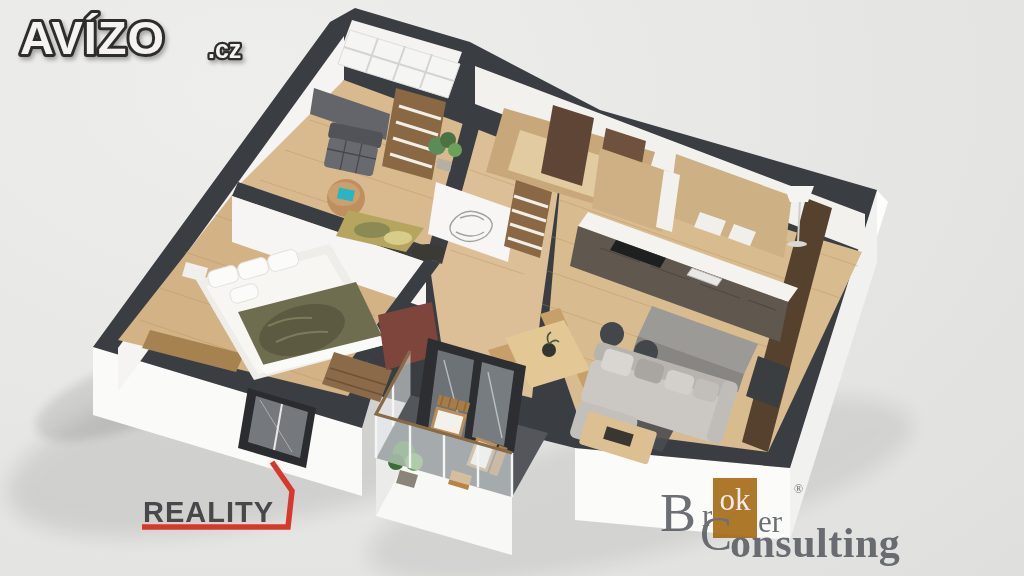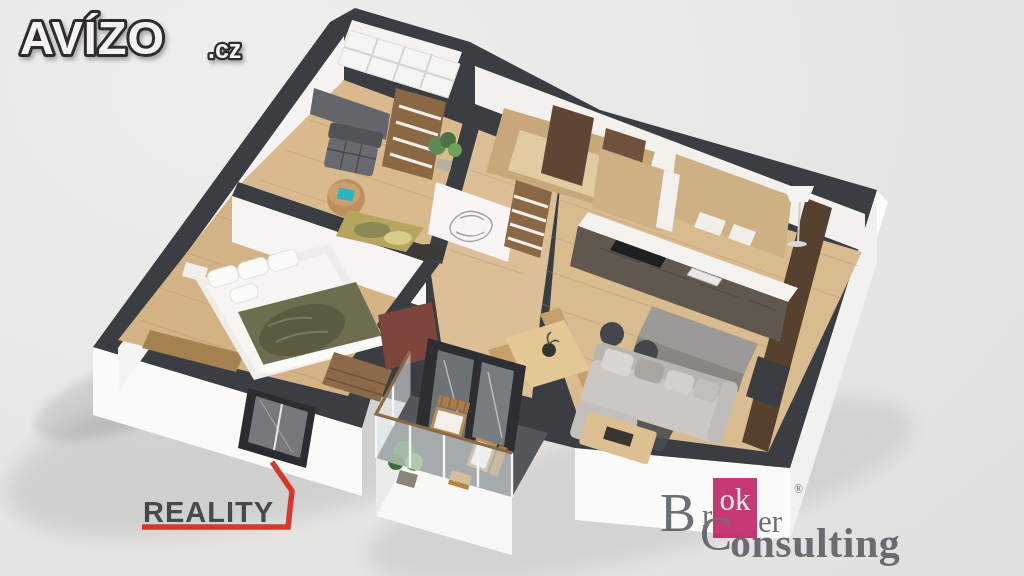--- a/index.html
+++ b/index.html
@@ -15,21 +15,21 @@
   .rl-line{position:absolute;font-weight:800;color:#48484b;font-size:29px;letter-spacing:1px;line-height:1;white-space:nowrap;text-align:center;}
   .rl-1{left:2px;top:42px;}
   .rl-2{left:2px;top:76px;}
   .rl-red{color:#d6382c;}
   
   #broker{position:absolute;left:658px;top:466px;width:250px;height:105px;
     font-family:"Liberation Serif",serif;color:#54585d;opacity:.85;}
   #broker span{position:absolute;line-height:1;white-space:nowrap;}
   .bk-b{left:2px;top:20px;font-size:54px;}
   .bk-r{left:44px;top:34px;font-size:31px;}
-  .bk-ok{left:55px;top:12px;width:44px;height:60px;background:#be185d;color:#f7ece8;
+  .bk-ok{left:55px;top:12px;width:44px;height:60px;background:#a16207;color:#f7ece8;
     font-size:31px;text-align:center;line-height:44px !important;}
   .bk-er{left:100px;top:40px;font-size:31px;}
   .bk-reg{left:136px;top:17px;font-size:12px;}
   .bk-c{left:42px;top:44px;font-size:48px;}
   .bk-rest{left:72px;top:56px;font-size:42px;letter-spacing:.5px;font-weight:bold;}
 </style>
 </head>
 <body>
 
 <div class="stage">

